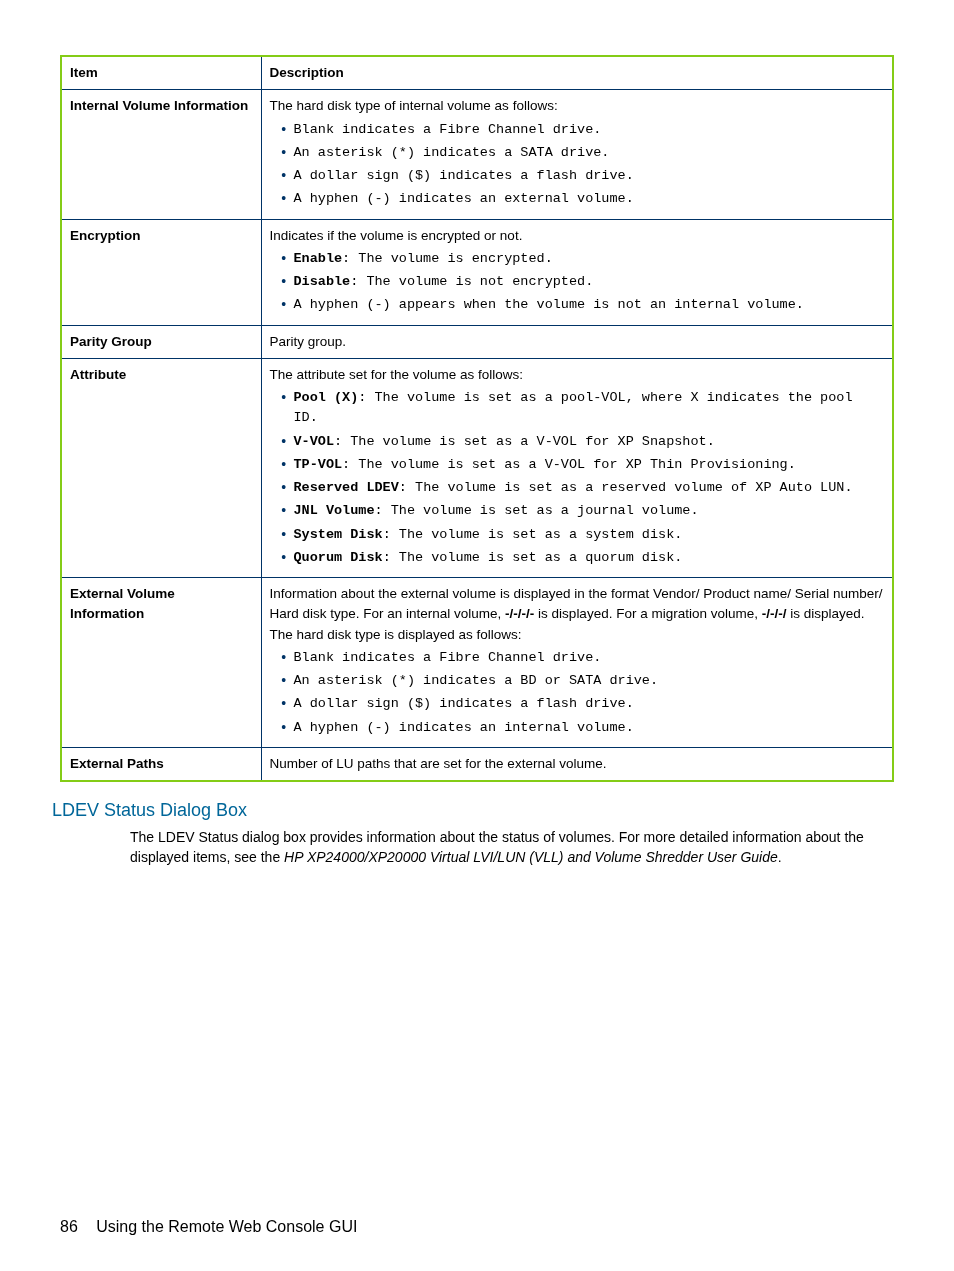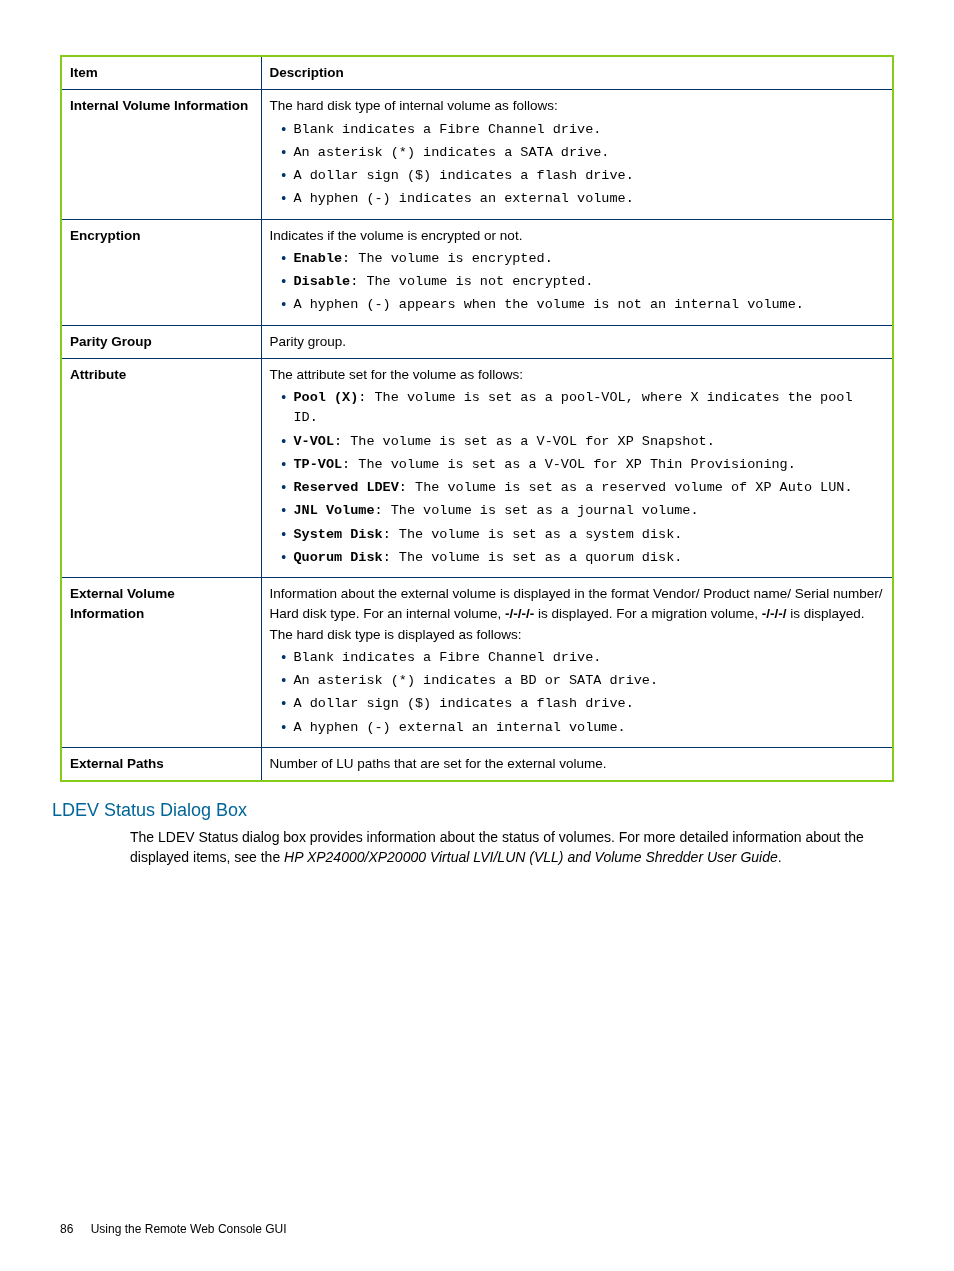--- a/index.html
+++ b/index.html
@@ -74,21 +74,21 @@
       margin-left: 70px;
       margin-right: 0;
     }
     p.section-text .italic {
       font-style: italic;
     }
     .page-footer {
       position: absolute;
       bottom: 35px;
       left: 60px;
-      font-size: 12px;
+      font-size: 16px;
       color: #000;
     }
     .page-footer .page-num {
       margin-right: 14px;
     }
   </style>
 </head>
 <body>
 
 <table class="main-table">
@@ -144,21 +144,21 @@
         </td>
       </tr>
       <tr>
         <td class="item-cell">External Volume Information</td>
         <td class="desc-cell">
           <div><span>Information about the external volume is displayed in the format Vendor/ Product name/ Serial number/ Hard disk type. For an internal volume, </span><span class="bold">-/-/-/-</span><span> is displayed. For a migration volume, </span><span class="bold">-/-/-/</span><span>  is displayed. The hard disk type is displayed as follows:</span></div>
           <ul>
             <li>Blank indicates a Fibre Channel drive.</li>
             <li>An asterisk (*) indicates a BD or SATA drive.</li>
             <li>A dollar sign ($) indicates a flash drive.</li>
-            <li>A hyphen (-) external an internal volume.</li>
+            <li>A hyphen (-) indicates an internal volume.</li>
           </ul>
         </td>
       </tr>
       <tr>
         <td class="item-cell">External Paths</td>
         <td class="desc-cell">
           <div>Number of LU paths that are set for the external volume.</div>
         </td>
       </tr>
     </tbody>

